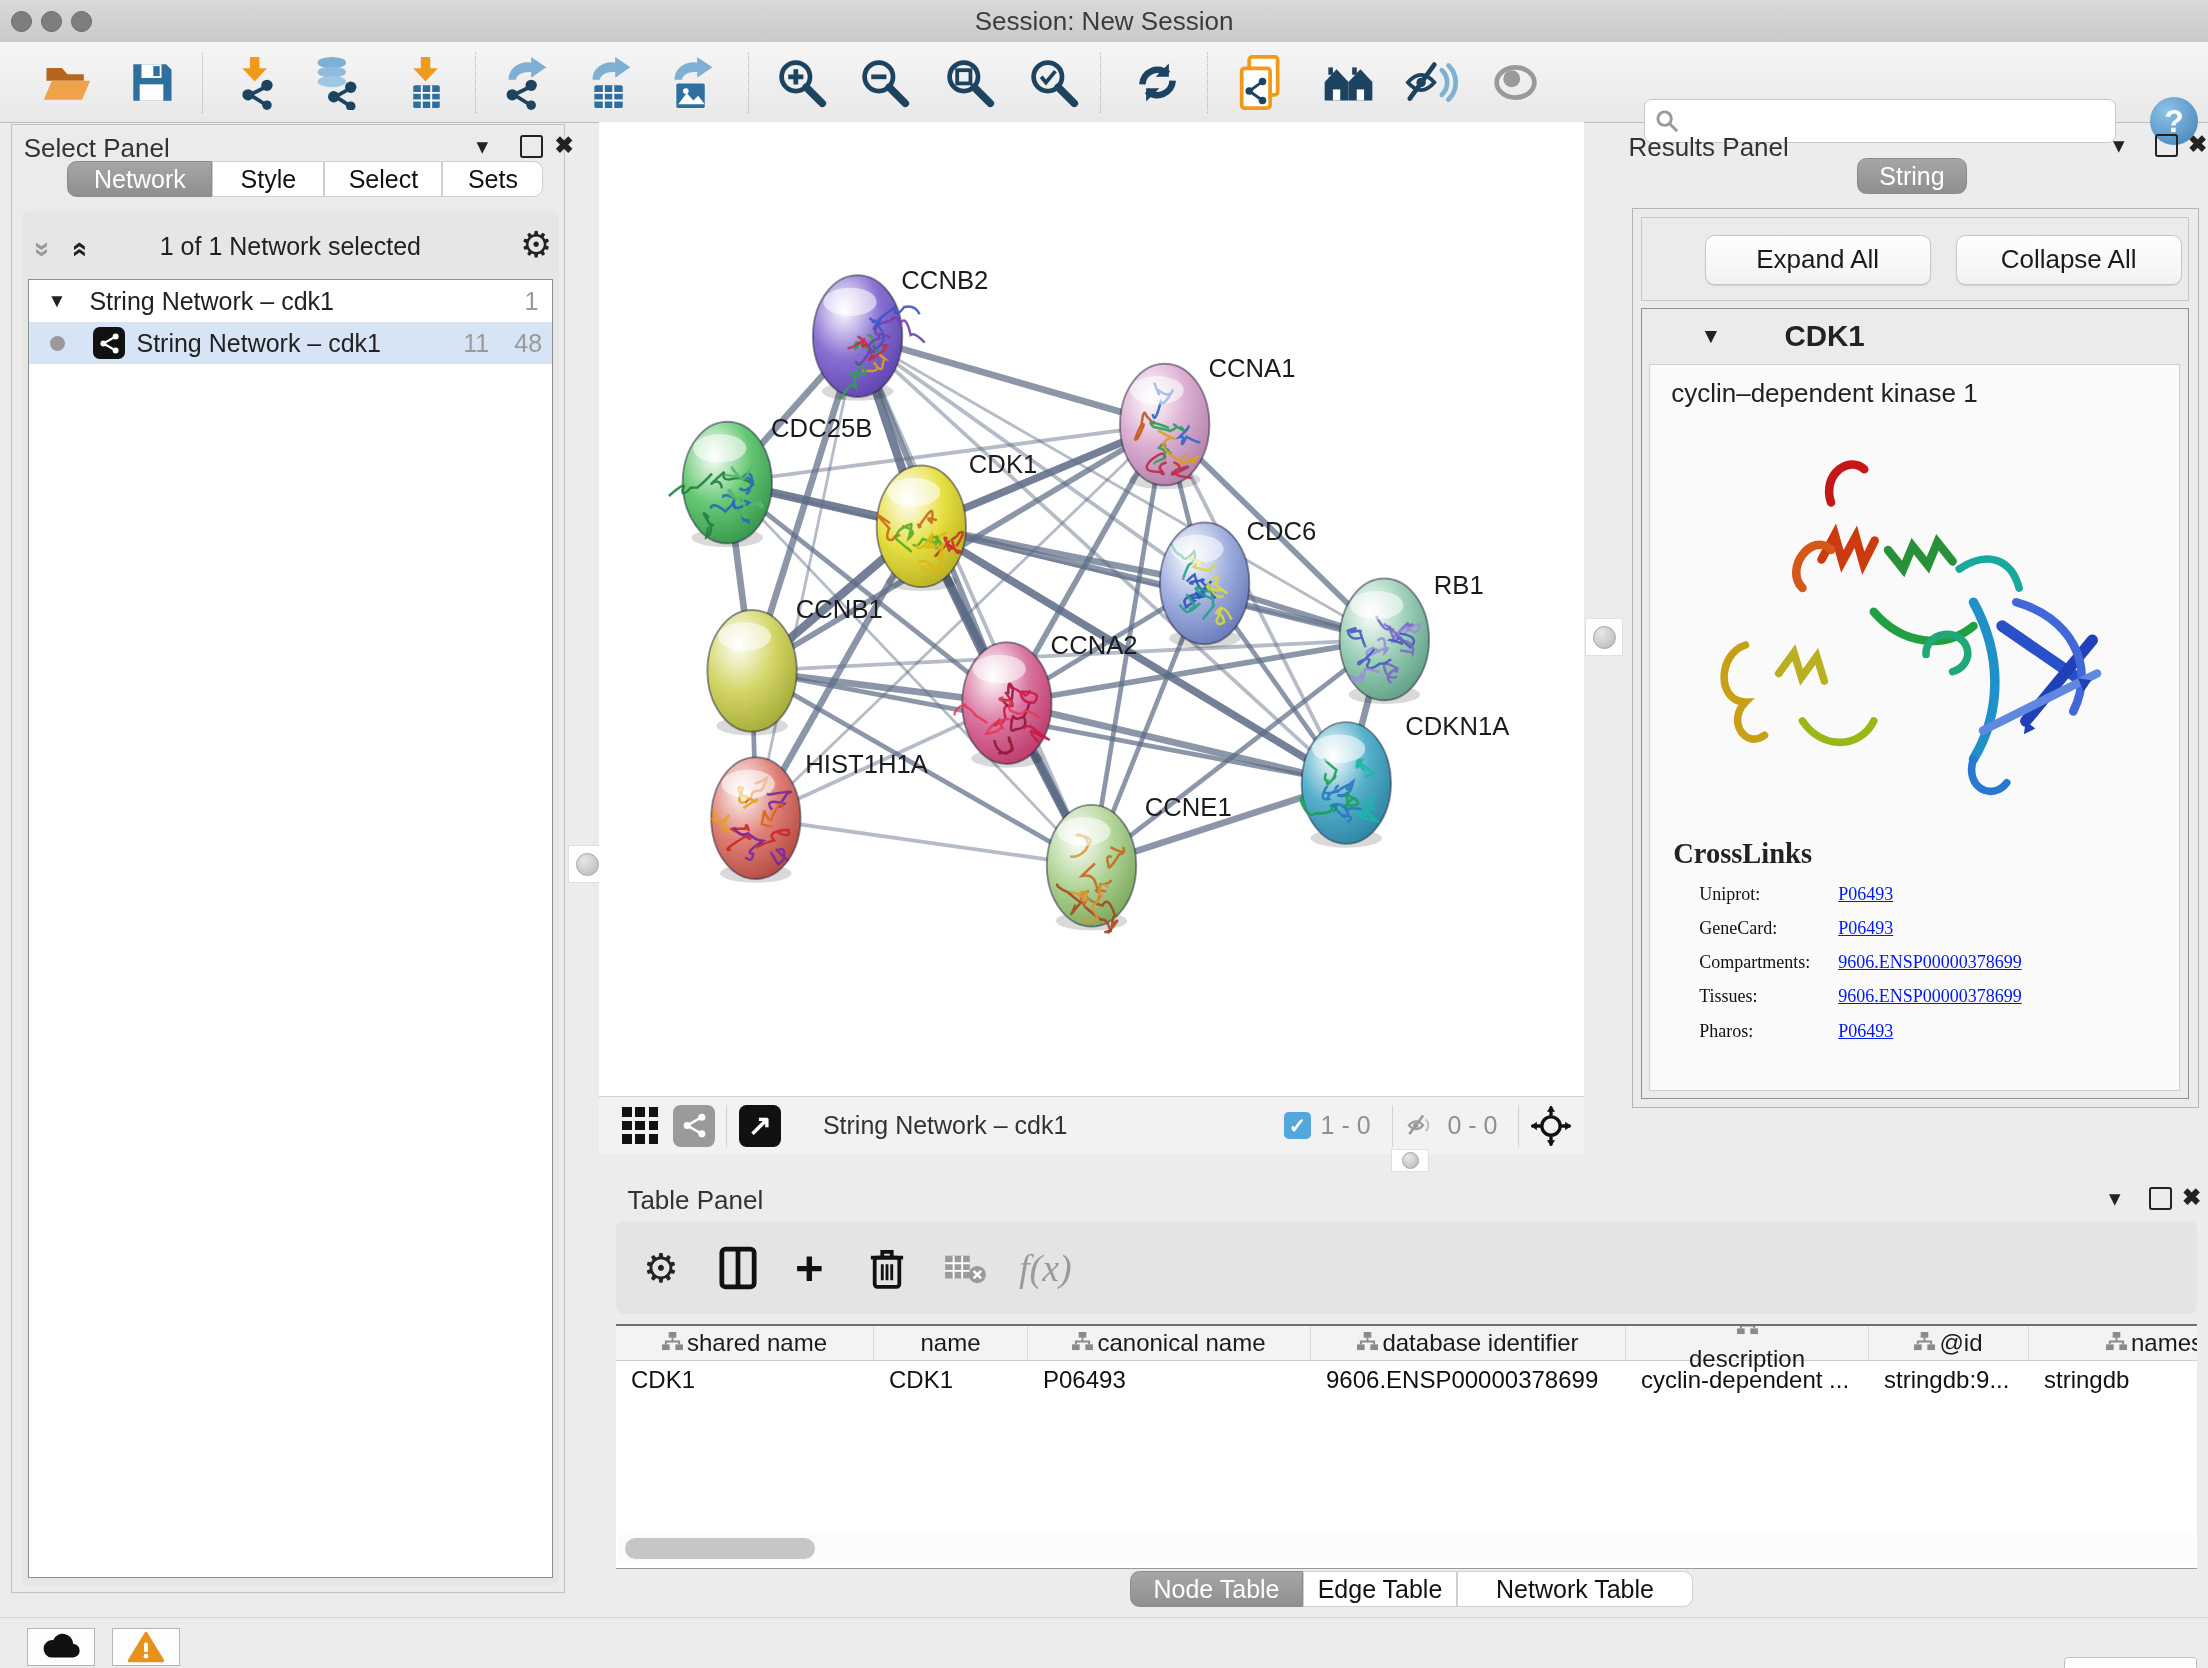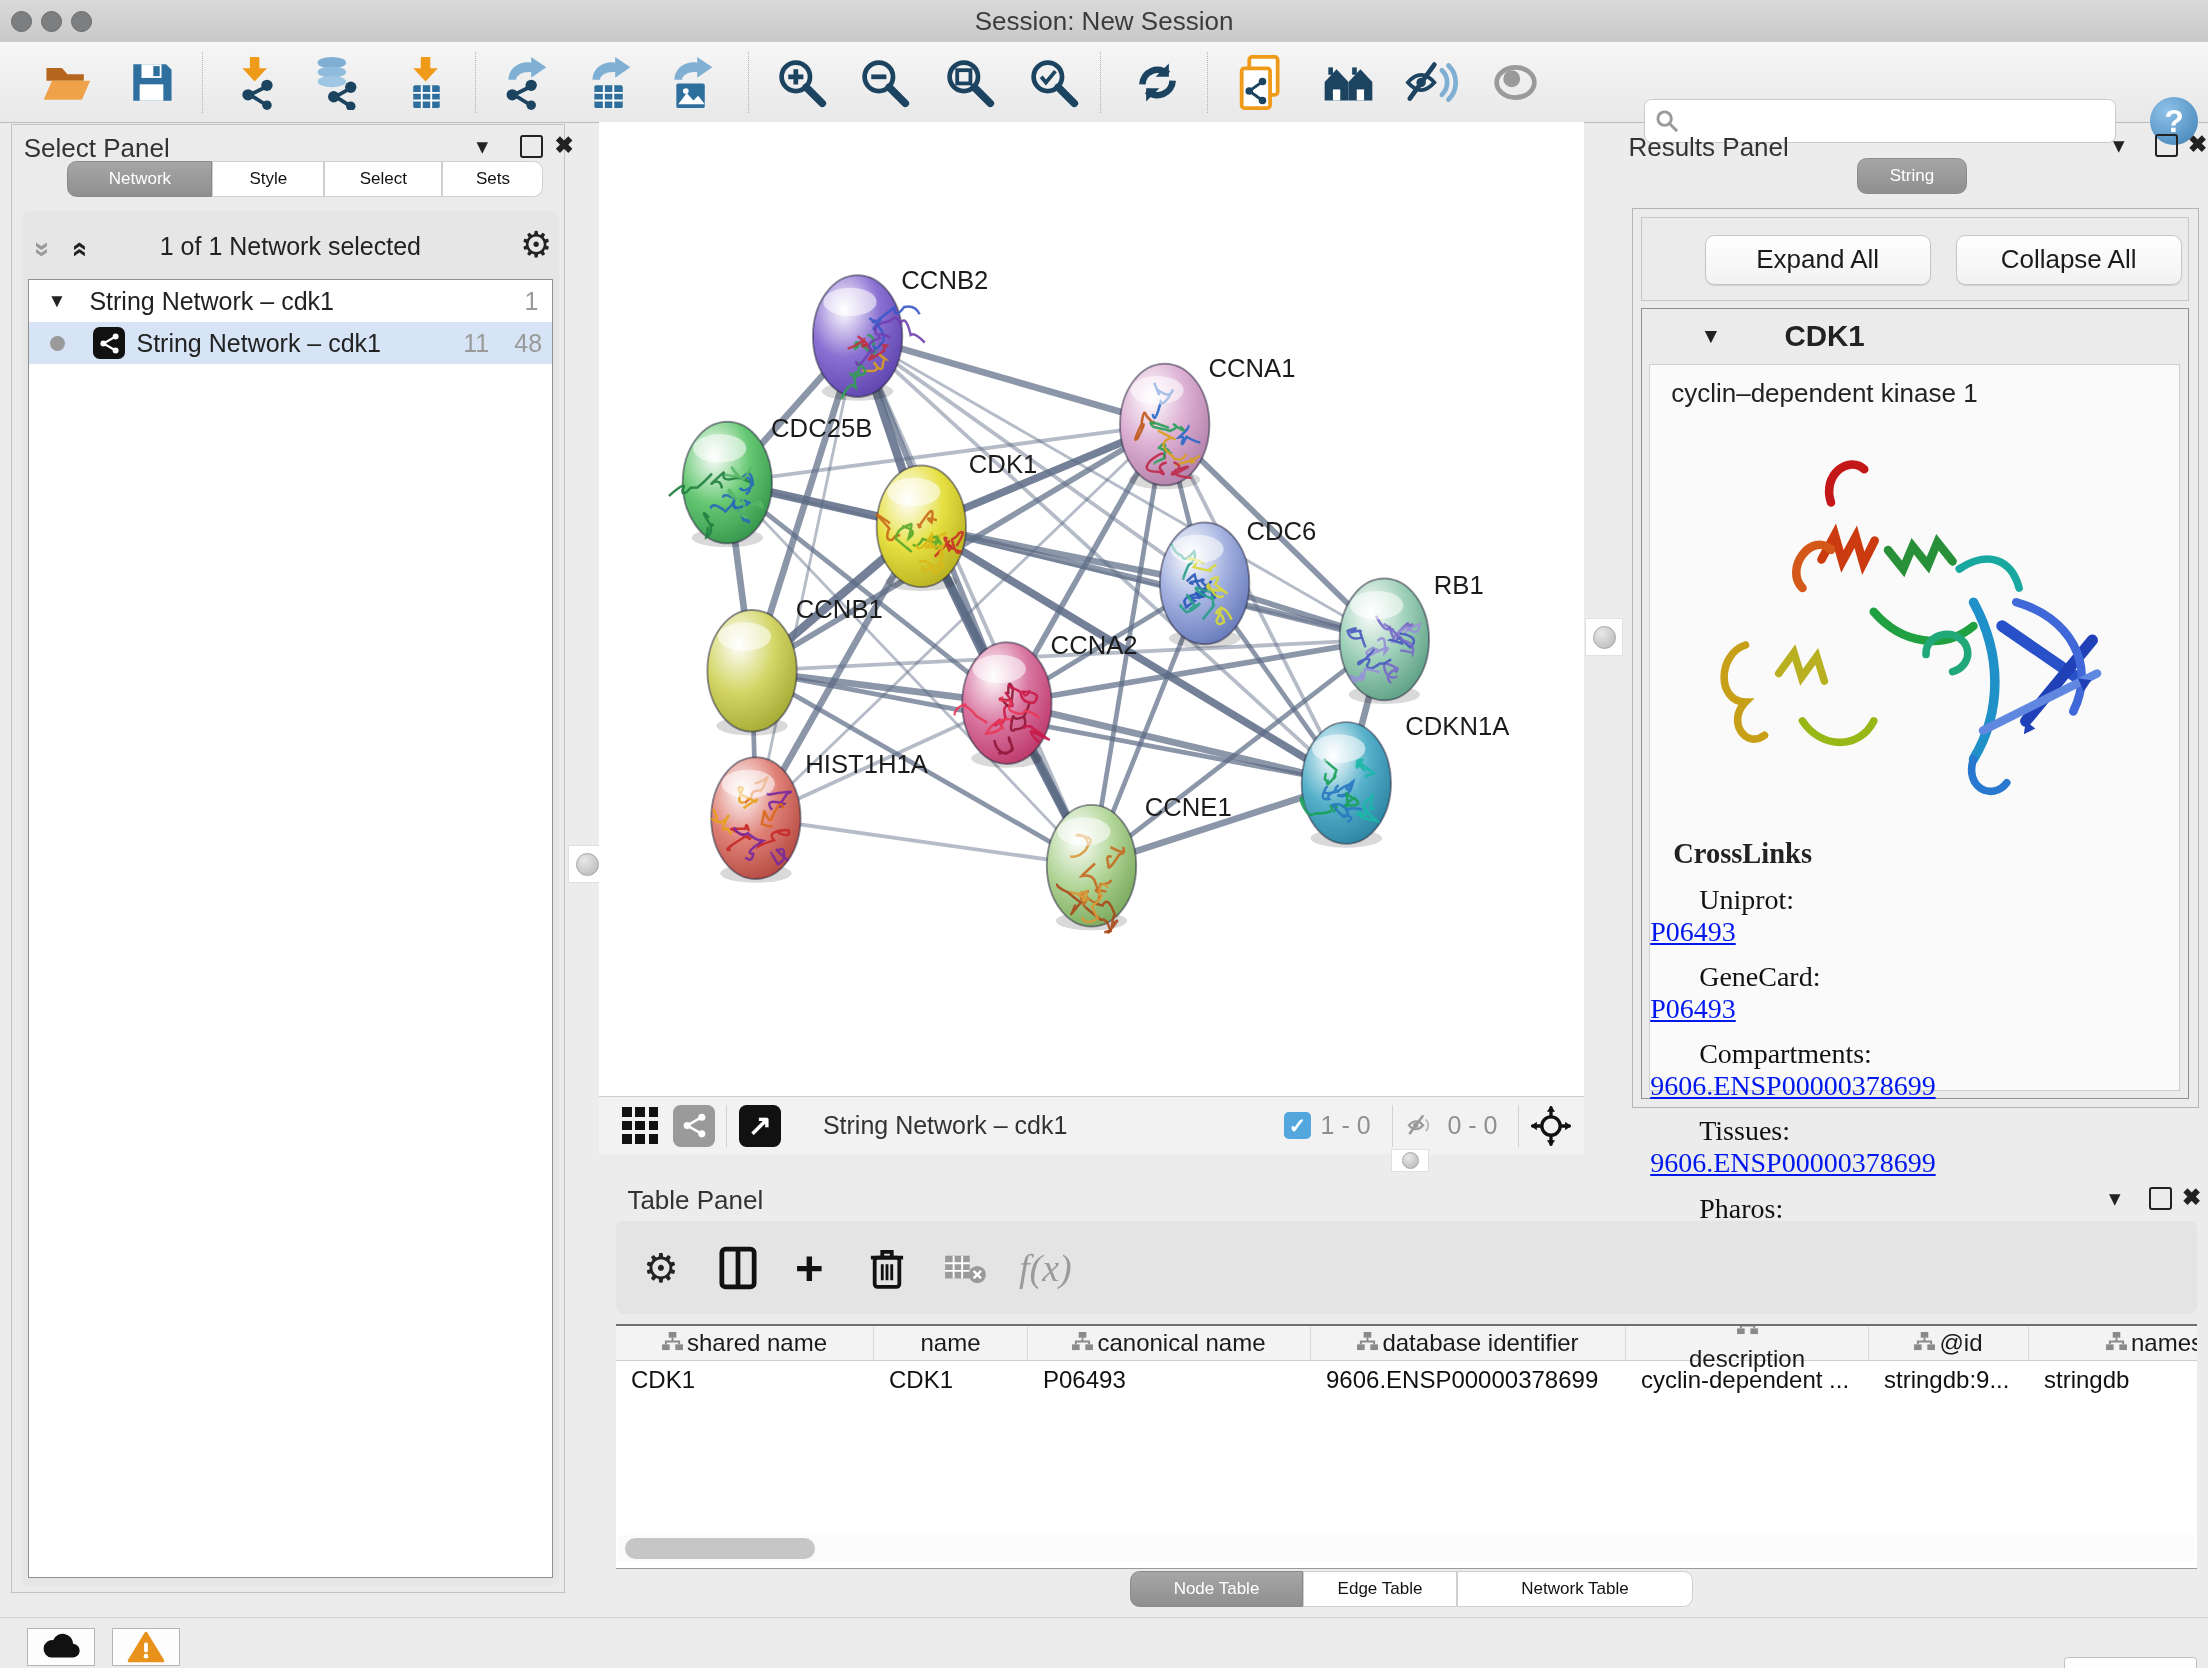--- a/index.html
+++ b/index.html
@@ -27,21 +27,21 @@
     font-family:"Liberation Sans",sans-serif;background:transparent;}
   .helpbtn{position:absolute;left:2150px;top:55px;width:48px;height:48px;border-radius:50%;
     background:radial-gradient(circle at 35% 30%,#8ec2e8,#3d7fb5);color:#fff;
     font-size:32px;font-weight:bold;display:flex;align-items:center;justify-content:center;cursor:pointer;}
   
   .phdr{font-size:26px;color:#333;}
   .pico{font-size:23px;color:#222;cursor:pointer;line-height:1;}
   .floatico{width:19px;height:19px;border:2.9px solid #222;border-radius:2.9px;cursor:pointer;}
   
   .tabbtn{height:36px;background:#fff;border:1px solid #cfcfcf;box-sizing:border-box;
-    display:flex;align-items:center;justify-content:center;font-size:17px;color:#111;
+    display:flex;align-items:center;justify-content:center;font-size:25px;color:#111;
     cursor:pointer;}
   .tabbtn.sel{background:linear-gradient(#a6a6a6,#8f8f8f);color:#fff;border-color:#8a8a8a;}
   
   .cpanel{position:absolute;left:11.4px;top:124px;width:554px;height:1469px;
     background:#ebebeb;border:1px solid #c2c2c2;box-sizing:border-box;}
   .cp-inner{position:absolute;left:9.5px;top:86px;width:537px;height:1375px;
     background:#e6e6e6;border-radius:7.6px;}
   .netlist{position:absolute;left:5.7px;top:68px;width:525px;height:1299px;
     background:#fff;border:1.9px solid #8f8f8f;box-sizing:border-box;}
   .nrow{position:relative;height:42px;display:flex;align-items:center;font-size:25px;}
@@ -66,21 +66,21 @@
   .split-dot{width:21px;height:21px;border-radius:50%;
     background:radial-gradient(circle at 35% 30%,#e8e8e8,#b5b5b5);border:1px solid #a5a5a5;}
   
   .rpanel{position:absolute;left:1617px;top:124px;width:582px;height:1056px;}
   .rbox{position:absolute;left:15px;top:84px;width:567px;height:900px;background:#ebebeb;
     border:1.9px solid #b4b4b4;box-sizing:border-box;}
   .btnw{background:linear-gradient(#ffffff,#f2f2f2);border:1px solid #c6c6c6;border-radius:9.5px;
     font-size:26px;color:#1a1a1a;display:flex;align-items:center;justify-content:center;
     cursor:pointer;box-shadow:0 1px 1px rgba(0,0,0,.12);}
   .serif{font-family:"Liberation Serif",serif;}
-  .xrow{display:flex;font-size:28px;margin:13.3px 0 13.3px 0;flex-direction:column;}
+  .xrow{display:flex;font-size:18px;margin:13.3px 0 13.3px 0;}
   .xrow .xl{width:188px;padding-left:49px;box-sizing:border-box;color:#111;}
   .xrow a{color:#0018ee;text-decoration:underline;cursor:pointer;}
   
   .tpanel{position:absolute;left:616px;top:1172px;width:1583px;height:449px;}
   .ttool{position:absolute;left:0;top:49px;width:1581px;height:93px;background:#e4e4e4;
     border-radius:7.6px;}
   .ttool .ic{position:absolute;top:21px;height:51px;display:flex;align-items:center;
     justify-content:center;cursor:pointer;}
   .ntable{position:absolute;left:0;top:152px;width:1581px;height:242px;background:#fff;
     border-top:2.9px solid #6f6f6f;border-bottom:1.9px solid #9a9a9a;overflow:hidden;}

